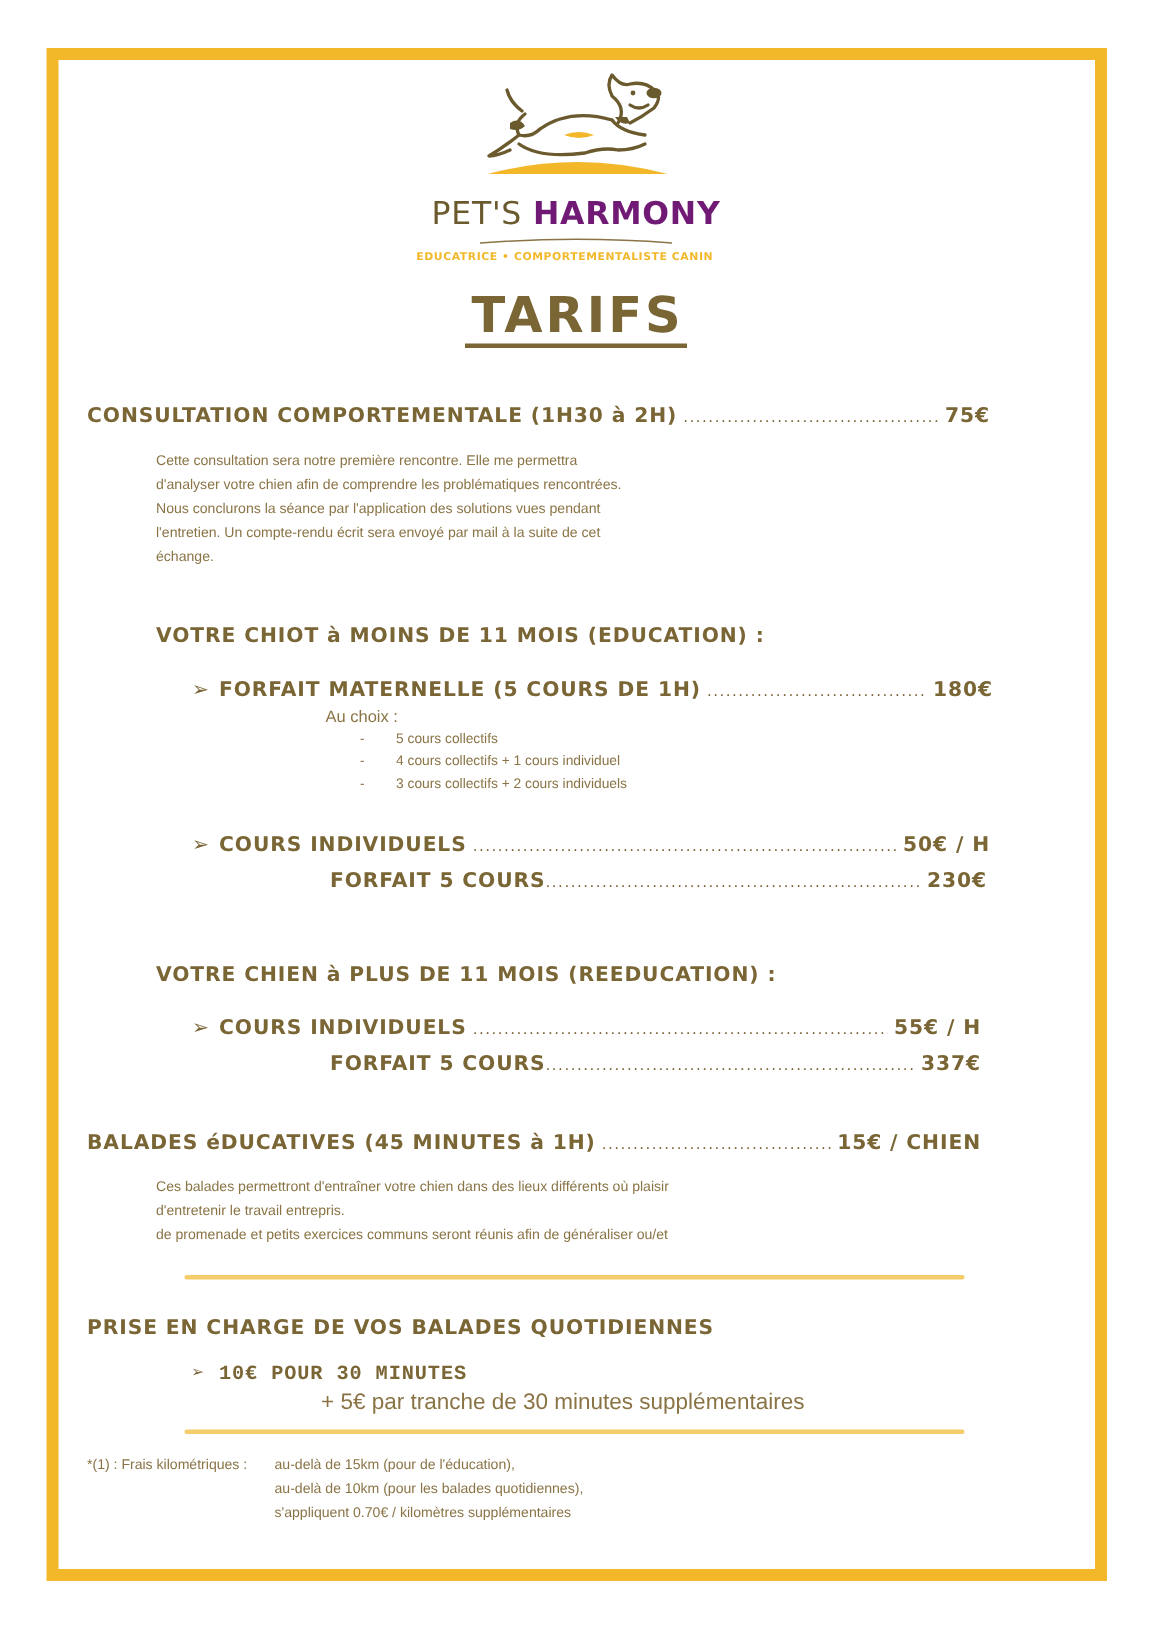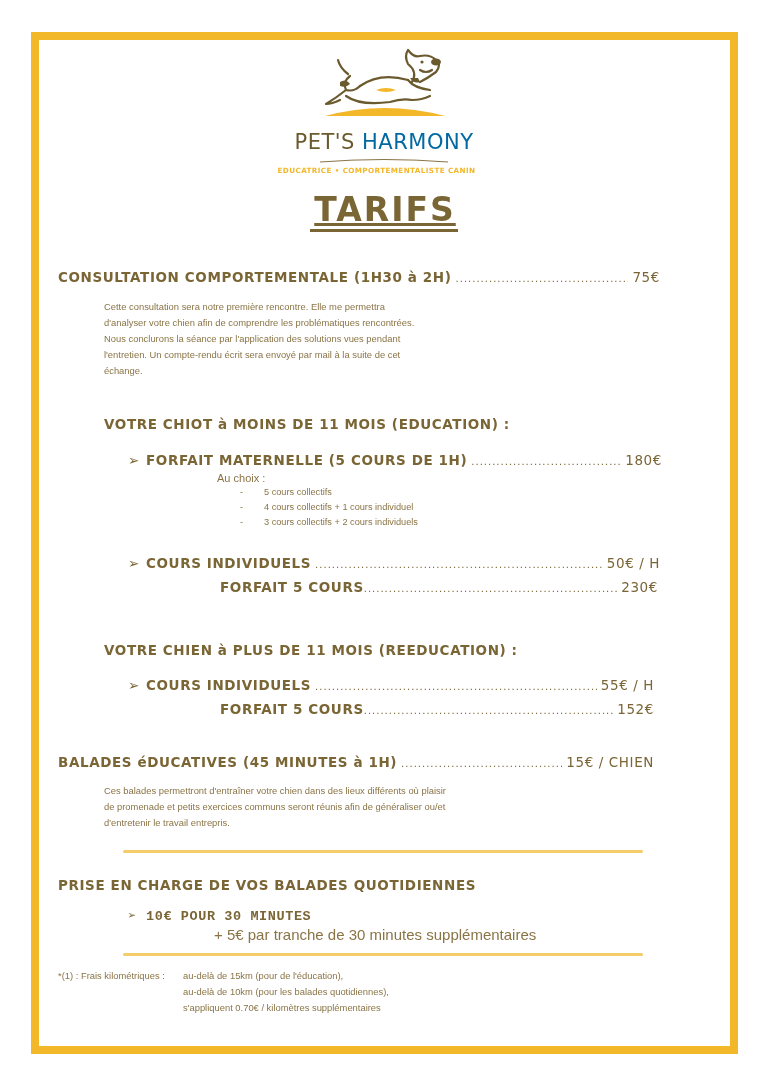--- a/index.html
+++ b/index.html
@@ -5,36 +5,36 @@
   html, body { margin: 0; padding: 0; background: #ffffff; }
   body { width: 768px; height: 1086px; position: relative; overflow: hidden;
          font-family: "DejaVu Sans", sans-serif; color: #7a6535; }
   .frame { position: absolute; left: 31px; top: 32px; width: 691px; height: 1006px;
            border: 8px solid #f2b82a; box-sizing: content-box; }
   .abs { position: absolute; white-space: nowrap; }
   .logo { position: absolute; left: 280px; top: 42px; width: 210px; height: 140px; }
   .brand { position: absolute; top: 130px; left: 0; width: 768px; text-align: center;
            font-family: "DejaVu Sans", sans-serif; font-size: 21px; letter-spacing: 0.5px; }
   .brand .a { color: #6b5a2e; }
-  .brand .b { color: #0369a1; }
+  .brand .b { color: #701a75; font-weight: bold; }
   .brand-line { position: absolute; left: 318px; top: 158px; width: 132px; height: 6px; }
   .tagline { position: absolute; top: 166px; left: 0; width: 753px; text-align: center;
              font-size: 7.2px; font-weight: bold; color: #f2b82a; letter-spacing: 0.4px; }
   .title { position: absolute; top: 190px; left: 0; width: 768px; text-align: center;
            font-family: "DejaVu Sans", sans-serif; font-weight: bold; font-size: 33px;
-           color: #7a6535; letter-spacing: 2px; text-decoration: underline; }
+           color: #7a6535; letter-spacing: 2px; }
   .title span { border-bottom: 3px solid #7a6535; padding: 0 2px 0 4px; }
   .h { font-weight: bold; color: #7a6535; letter-spacing: 0.6px; }
   .h1 { font-size: 13.5px; }
   .h2 { font-size: 13.5px; }
   .lead { display: flex; align-items: baseline; }
   .lead .dots { flex: 1; overflow: hidden; color: #7a6535; font-weight: normal;
                 font-size: 10px; letter-spacing: 1px; margin: 0 4px; }
   .lead .dots::before { content: "....................................................................................................................................................................................................................."; }
-  .lead .price { font-weight: normal; }
+  .lead .price { font-weight: bold; }
   .desc { font-family: "Liberation Sans", sans-serif; font-size: 9.4px; line-height: 16px;
           color: #8a7446; white-space: normal; }
   .small { font-family: "Liberation Sans", sans-serif; font-size: 11px; color: #8a7446; }
   .arrow { display: inline-block; width: 18px; font-weight: normal; color: #7a6535; }
   .sep { position: absolute; left: 123px; width: 520px; height: 3px; background: #f5cc6a;
          border-radius: 2px; }
   .list-row { position: absolute; font-family: "Liberation Sans", sans-serif; font-size: 9.2px; color: #8a7446; }
   .list-row .dash { display: inline-block; width: 24px; }
 </style>
 </head>
@@ -115,32 +115,32 @@
 <div class="abs h h1" style="left:104px; top:642px;">VOTRE CHIEN à PLUS DE 11 MOIS (REEDUCATION) :</div>
 <div class="abs h h2 lead" style="left:128px; top:677px; width:526px;">
   <span class="arrow">➢</span>
   <span>COURS INDIVIDUELS</span>
   <span class="dots"></span>
   <span class="price">55€ / H</span>
 </div>
 <div class="abs h h2 lead" style="left:220px; top:701px; width:434px;">
   <span>FORFAIT 5 COURS</span>
   <span class="dots" style="margin-left:0"></span>
-  <span class="price">152€</span>
+  <span class="price">337€</span>
 </div>
 
 <div class="abs h h1 lead" style="left:58px; top:754px; width:596px;">
   <span>BALADES éDUCATIVES (45 MINUTES à 1H)</span>
   <span class="dots"></span>
   <span class="price">15€ / CHIEN</span>
 </div>
 <div class="abs desc" style="left:104px; top:783px; width:440px;">
   <div>Ces balades permettront d'entraîner votre chien dans des lieux différents où plaisir</div>
+  <div>d'entretenir le travail entrepris.</div>
   <div>de promenade et petits exercices communs seront réunis afin de généraliser ou/et</div>
-  <div>d'entretenir le travail entrepris.</div>
 </div>
 
 <div class="sep" style="top:850px;"></div>
 
 <div class="abs h h1" style="left:58px; top:877px;">PRISE EN CHARGE DE VOS BALADES QUOTIDIENNES</div>
 <div class="abs h h2" style="left:128px; top:907px;font-family:Liberation Mono, monospace;">
   <span class="arrow">➢</span><span>10€ POUR 30 MINUTES</span>
 </div>
 <div class="abs small" style="left:214px; top:926px; font-size:15px;">+ 5€ par tranche de 30 minutes supplémentaires</div>
 

